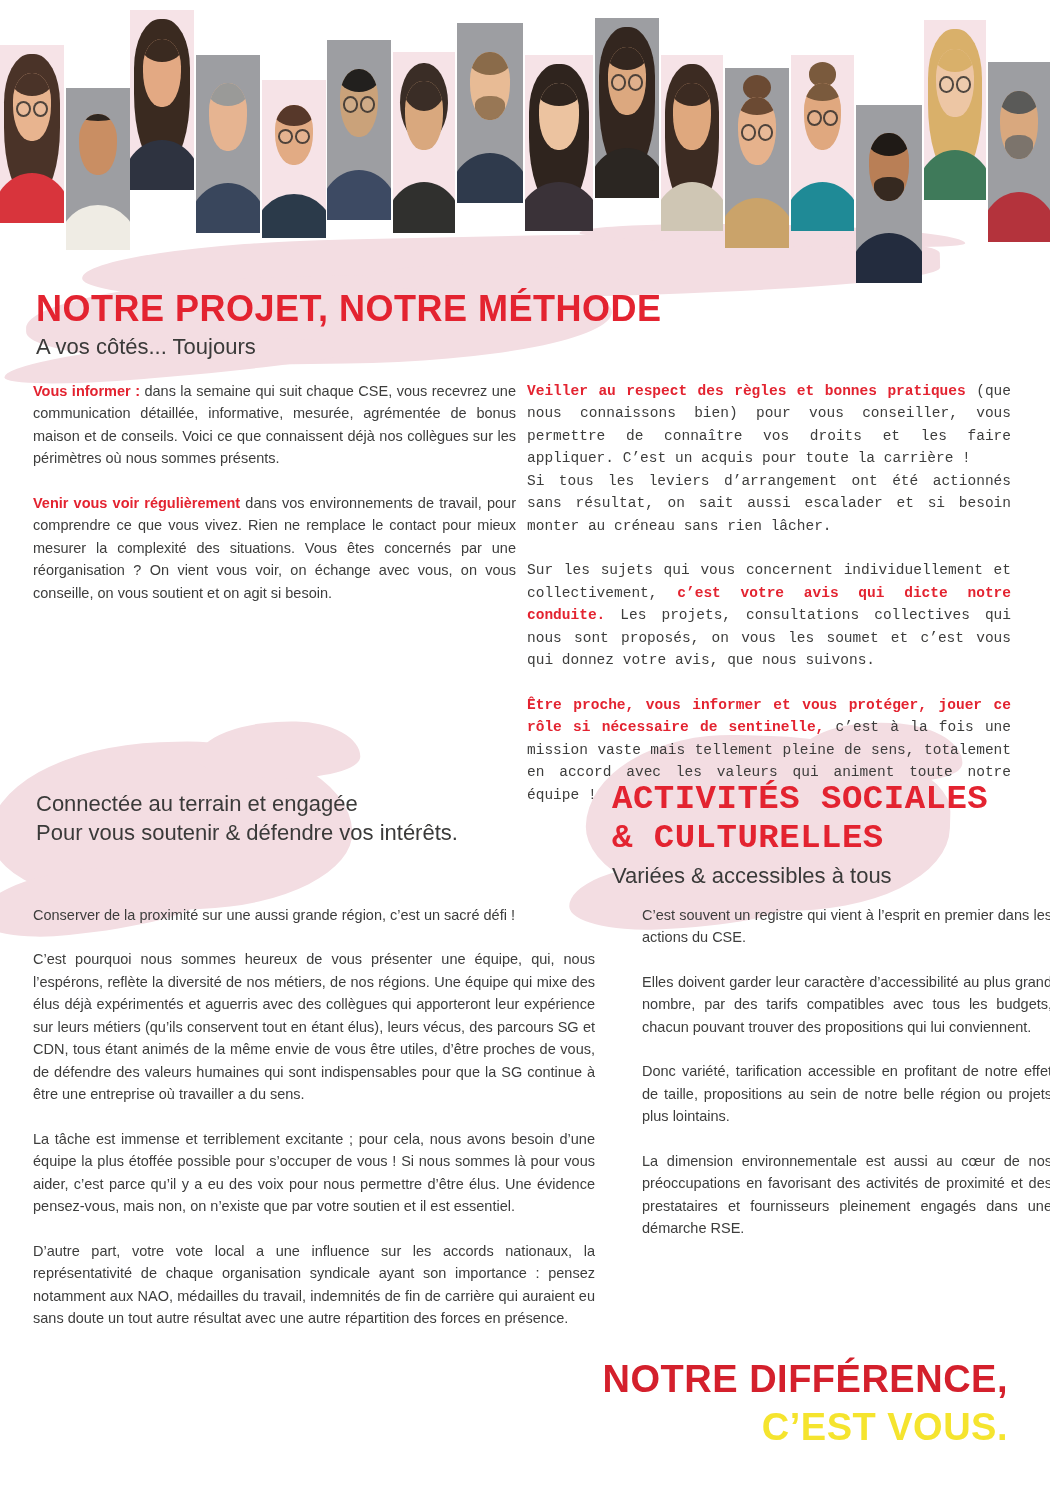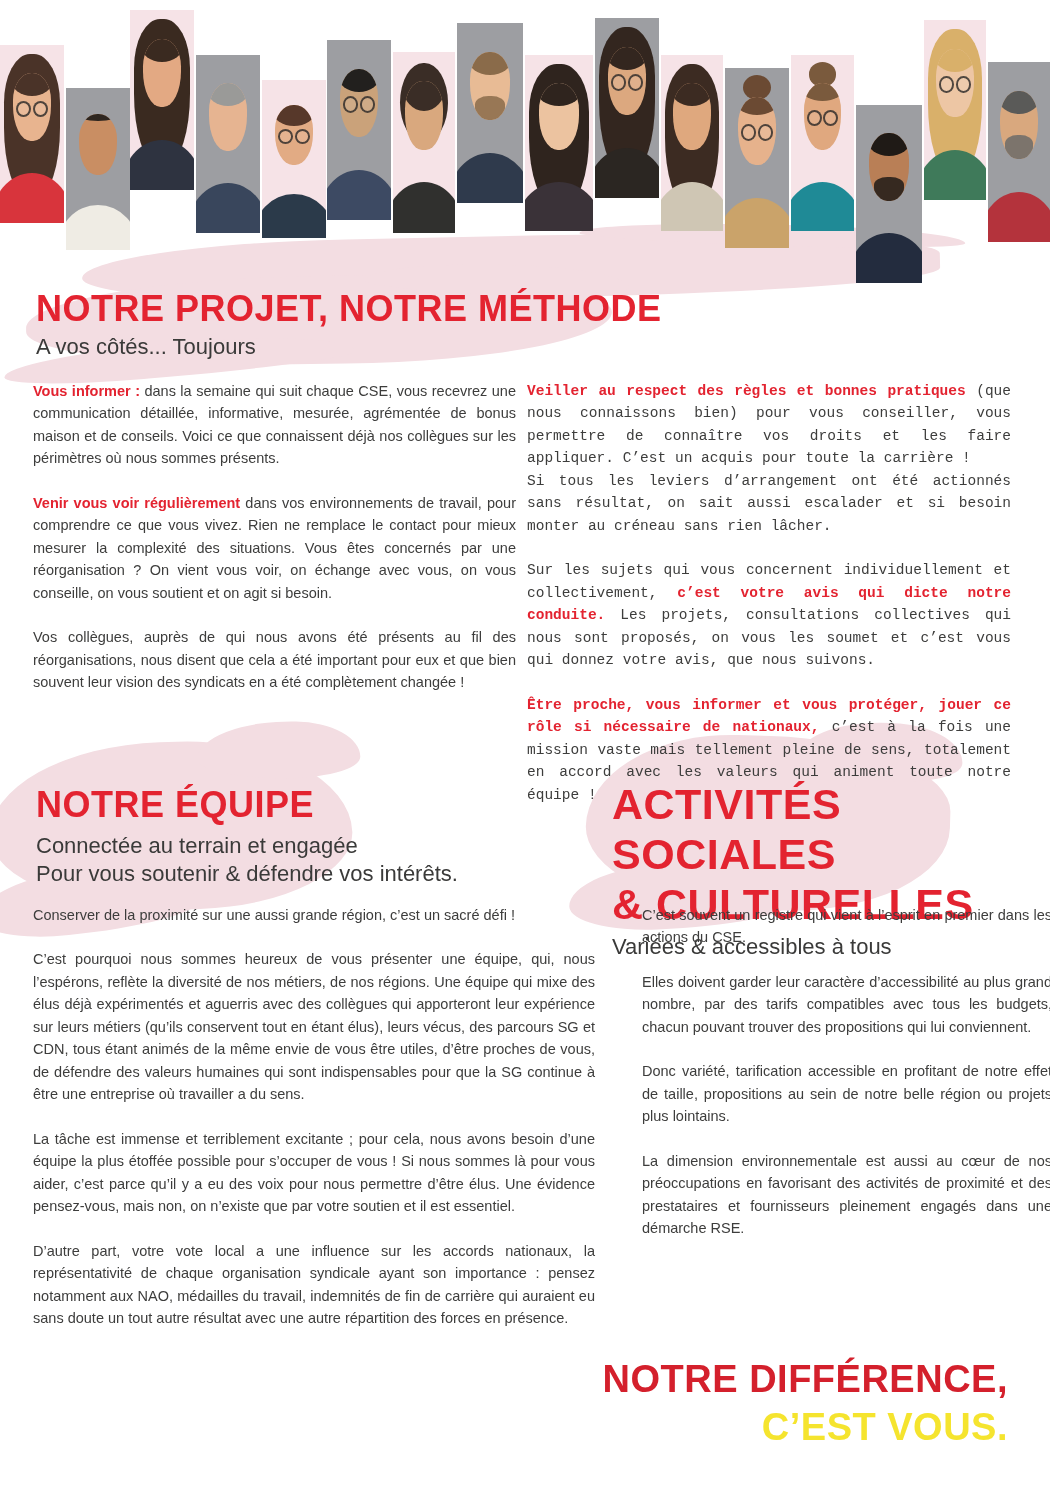--- a/index.html
+++ b/index.html
@@ -51,21 +51,21 @@
   .glasses span{flex:1; border:2px solid rgba(40,38,36,.8); border-radius:50%;
     background:rgba(255,255,255,.10);}
   
   .sec-head{position:absolute; z-index:2;}
   .sec-title{font-size:36px; font-weight:700; color:var(--red); letter-spacing:.5px; line-height:1.16;}
   .sec-sub{font-size:22px; color:#3a3a39; margin-top:3px; line-height:1.3;}
   #projet-head{left:36px; top:288px;}
   #equipe-head{left:36px; top:784px;}
   #equipe-head .sec-sub{margin-top:6px;}
   #asc-head{left:612px; top:780px;}
-  #asc-head .sec-title{font-size:43px;}
+  #asc-head .sec-title{font-size:34px;font-family:Liberation Mono, monospace;}
   
   .col{position:absolute; z-index:2; font-size:14.5px; line-height:1.55;}
   .col p{margin:0 0 22px; text-align:justify; white-space:pre-line;
     data-x:0;}
   .col p:last-child{margin-bottom:0;}
   .lead{color:var(--red); font-weight:bold;}
   .b{font-weight:normal;}
   #projet-left{left:33px;  top:380px; width:483px;}
   #projet-right{left:527px; top:380px; width:484px;font-family:Liberation Mono, monospace;}
   #equipe-body{left:33px;  top:904px; width:562px;}
@@ -226,31 +226,29 @@
     </div>
 
   <div class="sec-head" id="projet-head">
     <div class="sec-title">NOTRE PROJET, NOTRE MÉTHODE</div>
     <div class="sec-sub">A vos côtés... Toujours</div>
   </div>
 
   <div class="col" id="projet-left">
       <p><span class="lead">Vous informer : </span><span>dans la semaine qui suit chaque CSE, vous recevrez une communication détaillée, informative, mesurée, agrémentée de bonus maison et de conseils. Voici ce que connaissent déjà nos collègues sur les périmètres où nous sommes présents.</span></p>
       <p><span class="lead">Venir vous voir régulièrement </span><span>dans vos environnements de travail, pour comprendre ce que vous vivez. Rien ne remplace le contact pour mieux mesurer la complexité des situations. Vous êtes concernés par une réorganisation ? On vient vous voir, on échange avec vous, on vous conseille, on vous soutient et on agit si besoin.</span></p>
-      <p><span>Vos collègues, auprès de qui nous avons été présents au fil des réorganisations, nous disent que cela a été important pour eux et que bien souvent leur vision des syndicats en a été complètement changée !</span></p>
     </div>
   <div class="col" id="projet-right">
       <p><span class="lead">Veiller au respect des règles et bonnes pratiques </span><span>(que nous connaissons bien) pour vous conseiller, vous permettre de connaître vos droits et les faire appliquer. C’est un acquis pour toute la carrière !
 Si tous les leviers d’arrangement ont été actionnés sans résultat, on sait aussi escalader et si besoin monter au créneau sans rien lâcher.</span></p>
       <p><span>Sur les sujets qui vous concernent individuellement et collectivement, </span><span class="lead">c’est votre avis qui dicte notre conduite. </span><span>Les projets, consultations collectives qui nous sont proposés, on vous les soumet et c’est vous qui donnez votre avis, que nous suivons.</span></p>
-      <p><span class="lead">Être proche, vous informer et vous protéger, jouer ce rôle si nécessaire de nationaux, </span><span>c’est à la fois une mission vaste mais tellement pleine de sens, totalement en accord avec les valeurs qui animent toute notre équipe !</span></p>
+      <p><span class="lead">Être proche, vous informer et vous protéger, jouer ce rôle si nécessaire de sentinelle, </span><span>c’est à la fois une mission vaste mais tellement pleine de sens, totalement en accord avec les valeurs qui animent toute notre équipe !</span></p>
     </div>
 
   <div class="sec-head" id="equipe-head">
-    <div class="sec-title">NOTRE ÉQUIPE</div>
     <div class="sec-sub">
       <div>Connectée au terrain et engagée</div>
       <div>Pour vous soutenir &amp; défendre vos intérêts.</div>
     </div>
   </div>
 
   <div class="sec-head" id="asc-head">
     <div class="sec-title">
       <div>ACTIVITÉS SOCIALES</div>
       <div>&amp; CULTURELLES</div>

